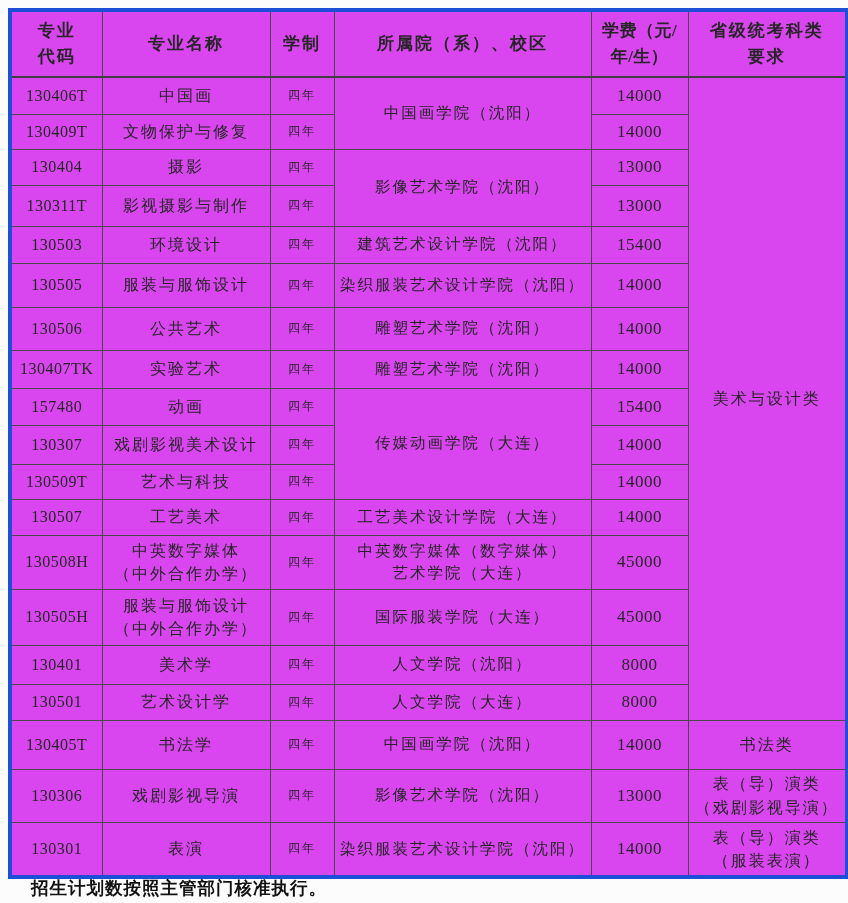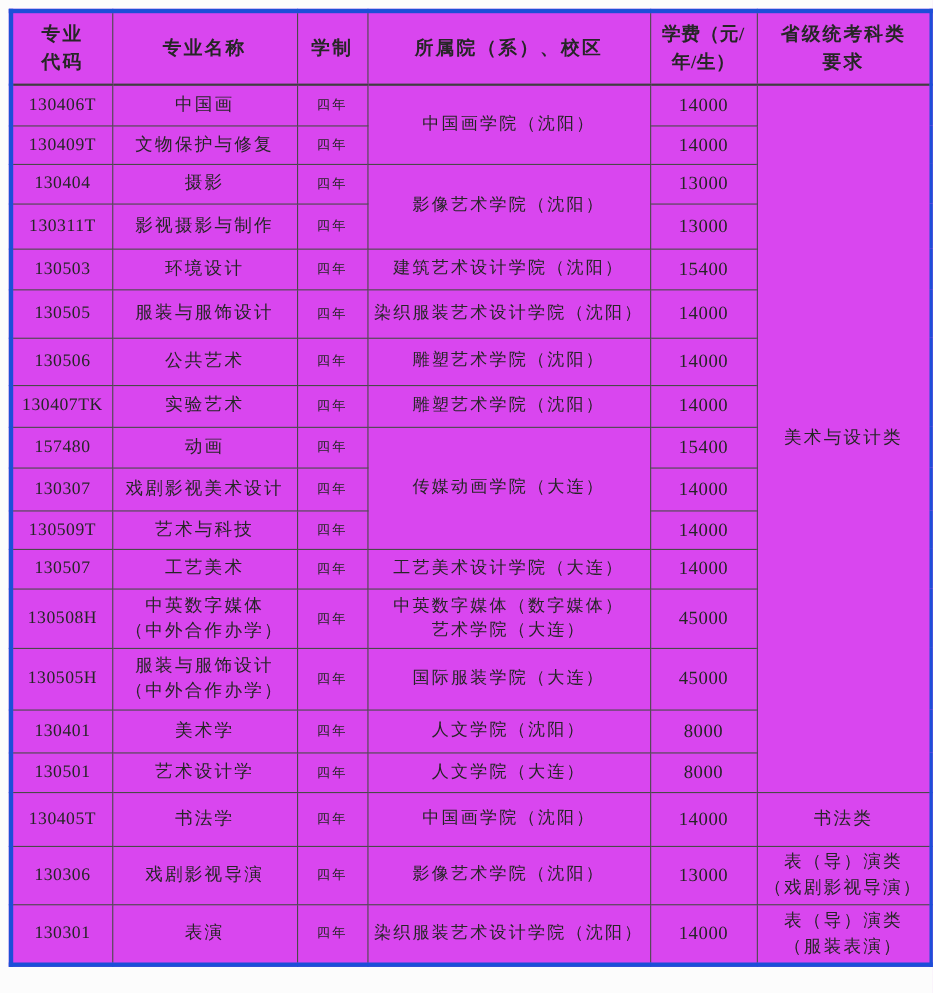--- a/index.html
+++ b/index.html
@@ -413,14 +413,15 @@
             <div>14000</div>
           </td>
           <td class="cell-category">
             <div>表（导）演类</div>
             <div>（服装表演）</div>
           </td>
         </tr>
       </tbody>
   </table>
 
+  <div class="footnote">招生计划数按照主管部门核准执行。</div>
 
 </div>
 
 </body></html>

